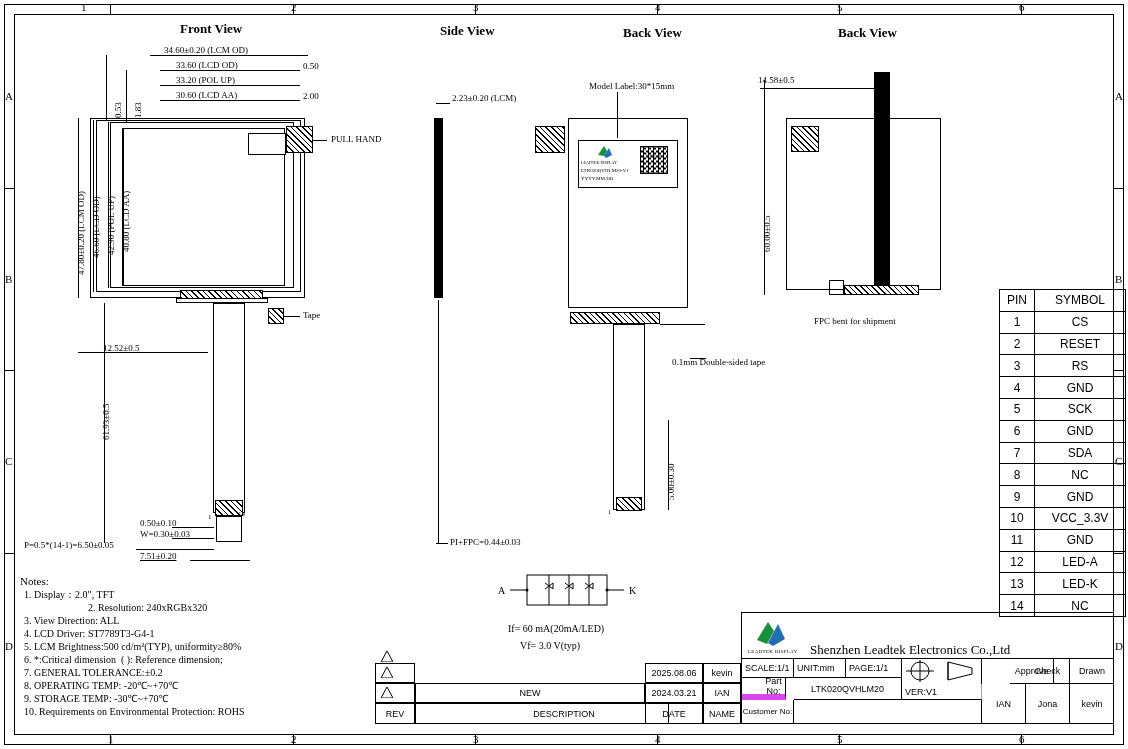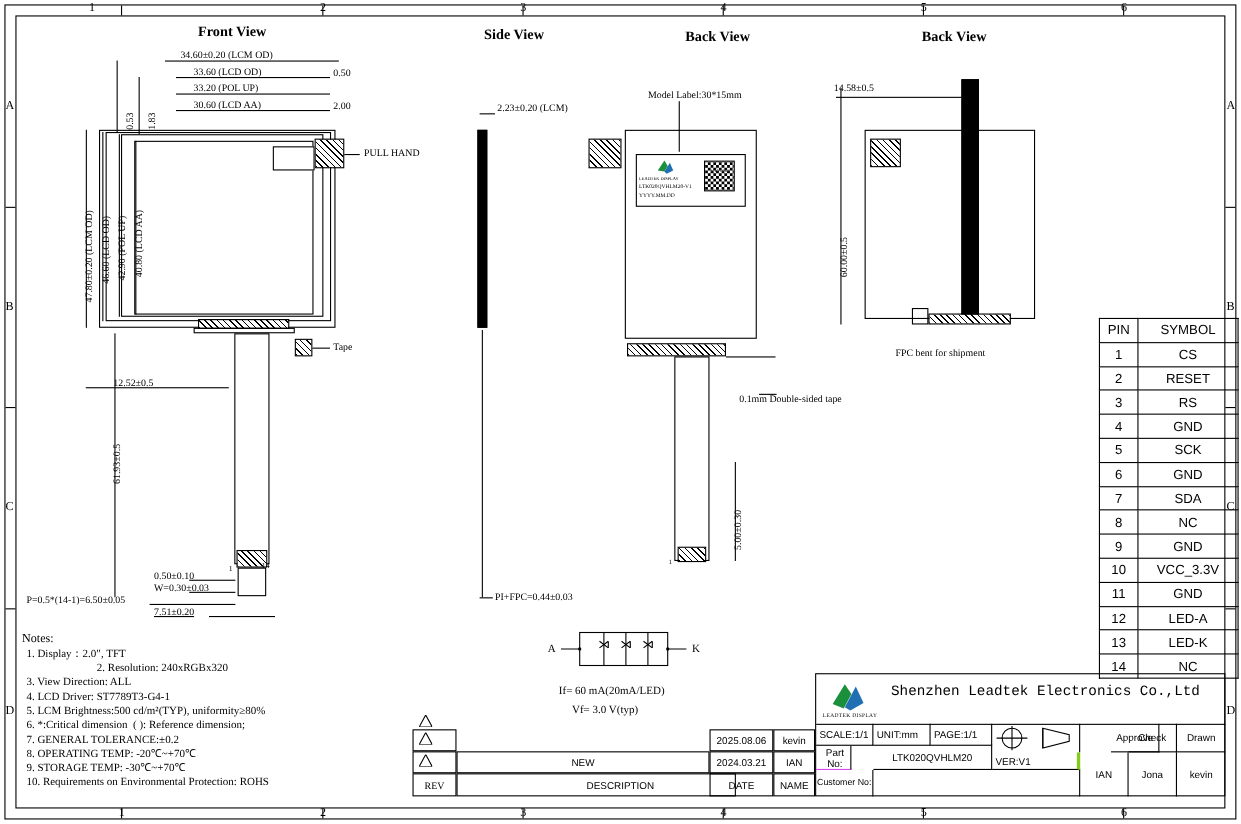--- a/index.html
+++ b/index.html
@@ -292,21 +292,21 @@
           <td>LED-K</td>
         </tr>
     <tr>
           <td>14</td>
           <td>NC</td>
         </tr>
   </tbody>
     </table>
 
   <div class="abs" style="left:375px;top:662px;width:366px;height:62px;">
-    <div class="cell" style="left:0;top:41px;width:40px;height:21px;font-family:Liberation Serif, serif;">REV</div>
+    <div class="cell" style="left:0;top:41px;width:40px;height:21px;">REV</div>
     <div class="cell" style="left:40px;top:41px;width:254px;height:21px;padding-left:44px;">DESCRIPTION</div>
     <div class="cell" style="left:270px;top:41px;width:58px;height:21px;">DATE</div>
     <div class="cell" style="left:328px;top:41px;width:38px;height:21px;">NAME</div>
 
     <div class="cell" style="left:0;top:21px;width:40px;height:20px;"></div>
     <div class="cell" style="left:40px;top:21px;width:230px;height:20px;">NEW</div>
     <div class="cell" style="left:270px;top:21px;width:58px;height:20px;">2024.03.21</div>
     <div class="cell" style="left:328px;top:21px;width:38px;height:20px;">IAN</div>
 
     <div class="cell" style="left:0;top:1px;width:40px;height:20px;"></div>
@@ -332,42 +332,42 @@
 
   <div class="abs" style="left:741px;top:612px;width:373px;height:112px;border:1px solid #000;box-sizing:border-box;">
 
     <div class="abs" style="left:12px;top:5px;">
       <svg width="34" height="30" viewBox="0 0 34 30">
         <path d="M3 22 L14 4 L20 13 L13 26 Z" fill="#1a8f3c"></path>
         <path d="M14 25 L24 6 L31 21 L19 28 Z" fill="#1f6fb2"></path>
       </svg>
     </div>
     <div class="txt" style="left:6px;top:36px;font-size:5px;letter-spacing:.3px;">LEADTEK DISPLAY</div>
-    <div class="txt t13" style="left:68px;top:9px;font-family:Liberation Mono, monospace;">Shenzhen Leadtek Electronics Co.,Ltd</div>
+    <div class="txt t13" style="left:68px;top:30px;font-family:Liberation Serif, serif;">Shenzhen Leadtek Electronics Co.,Ltd</div>
     <div class="ln h" style="left:0;top:45px;width:372px;"></div>
 
     <div class="cell cellL" style="left:0;top:45px;width:52px;height:20px;border:none;border-right:1px solid #000;border-bottom:1px solid #000;">SCALE:1/1</div>
     <div class="cell cellL" style="left:52px;top:45px;width:52px;height:20px;border:none;border-right:1px solid #000;border-bottom:1px solid #000;">UNIT:mm</div>
     <div class="cell cellL" style="left:104px;top:45px;width:56px;height:20px;border:none;border-right:1px solid #000;border-bottom:1px solid #000;">PAGE:1/1</div>
     <div class="abs" style="left:160px;top:45px;width:80px;height:26px;border-right:1px solid #000;box-sizing:border-box;">
       <svg width="78" height="26" viewBox="0 0 78 26">
         <circle cx="18" cy="13" r="9" fill="none" stroke="#000" stroke-width="1"></circle>
         <line x1="4" y1="13" x2="32" y2="13" stroke="#000" stroke-width="1"></line>
         <line x1="18" y1="2" x2="18" y2="24" stroke="#000" stroke-width="1"></line>
         <path d="M46 4 L70 10 L70 16 L46 22 Z" fill="none" stroke="#000" stroke-width="1"></path>
         <line x1="46" y1="4" x2="46" y2="22" stroke="#000" stroke-width="1"></line>
       </svg>
     </div>
     <div class="cell" style="left:240px;top:45px;width:44px;height:26px;border:none;border-right:1px solid #000;border-bottom:1px solid #000;margin-left:28px;">Approve</div>
     <div class="cell" style="left:284px;top:45px;width:44px;height:26px;border:none;border-right:1px solid #000;border-bottom:1px solid #000;">Check</div>
     <div class="cell" style="left:328px;top:45px;width:44px;height:26px;border:none;border-bottom:1px solid #000;">Drawn</div>
 
-    <div class="cell cellL" style="left:0;top:65px;width:32px;height:22px;border:none;border-right:1px solid #000;border-bottom:1px solid #d946ef;">Part No:</div>
+    <div class="cell cellL" style="left:0;top:65px;width:44px;height:22px;border:none;border-right:1px solid #000;border-bottom:6px solid #d946ef;padding-left:20px;">Part No:</div>
     <div class="cell" style="left:52px;top:65px;width:108px;height:22px;border:none;border-right:1px solid #000;border-bottom:1px solid #000;">LTK020QVHLM20</div>
-    <div class="cell cellL" style="left:160px;top:71px;width:80px;height:16px;border:none;border-right:3px solid #84cc16;border-bottom:1px solid #000;">VER:V1</div>
+    <div class="cell cellL" style="left:160px;top:71px;width:80px;height:16px;border:none;border-right:1px solid #84cc16;border-bottom:1px solid #000;">VER:V1</div>
     <div class="cell" style="left:240px;top:71px;width:44px;height:40px;border:none;border-right:1px solid #000;">IAN</div>
     <div class="cell" style="left:284px;top:71px;width:44px;height:40px;border:none;border-right:1px solid #000;">Jona</div>
     <div class="cell" style="left:328px;top:71px;width:44px;height:40px;border:none;">kevin</div>
 
     <div class="cell" style="left:0;top:87px;width:52px;height:24px;border:none;border-right:1px solid #000;font-size:8px;line-height:1;">Customer No:</div>
     <div class="cell" style="left:52px;top:87px;width:188px;height:24px;border:none;border-right:1px solid #000;"></div>
   </div>
 
 </div>
 

